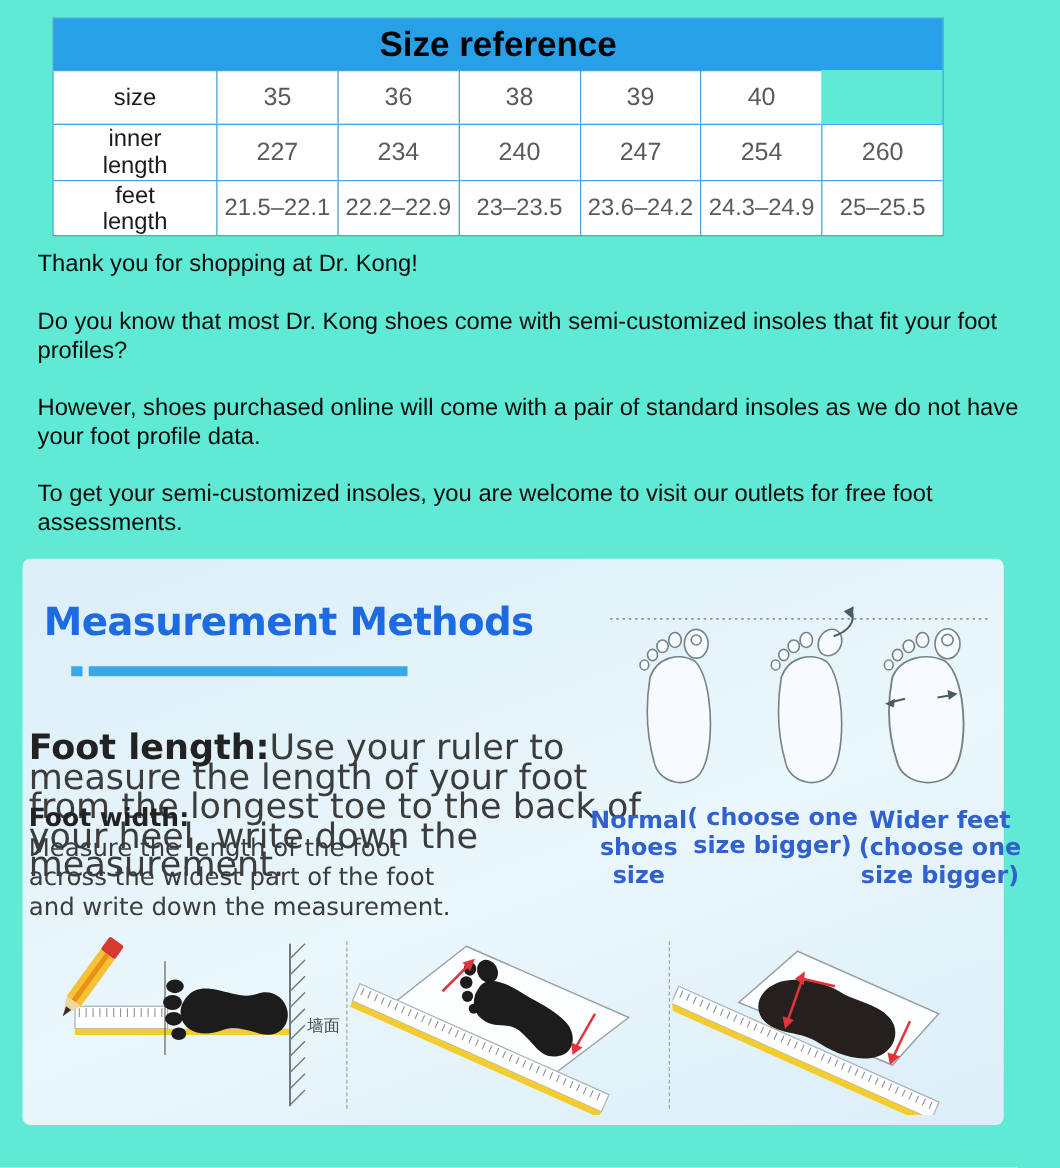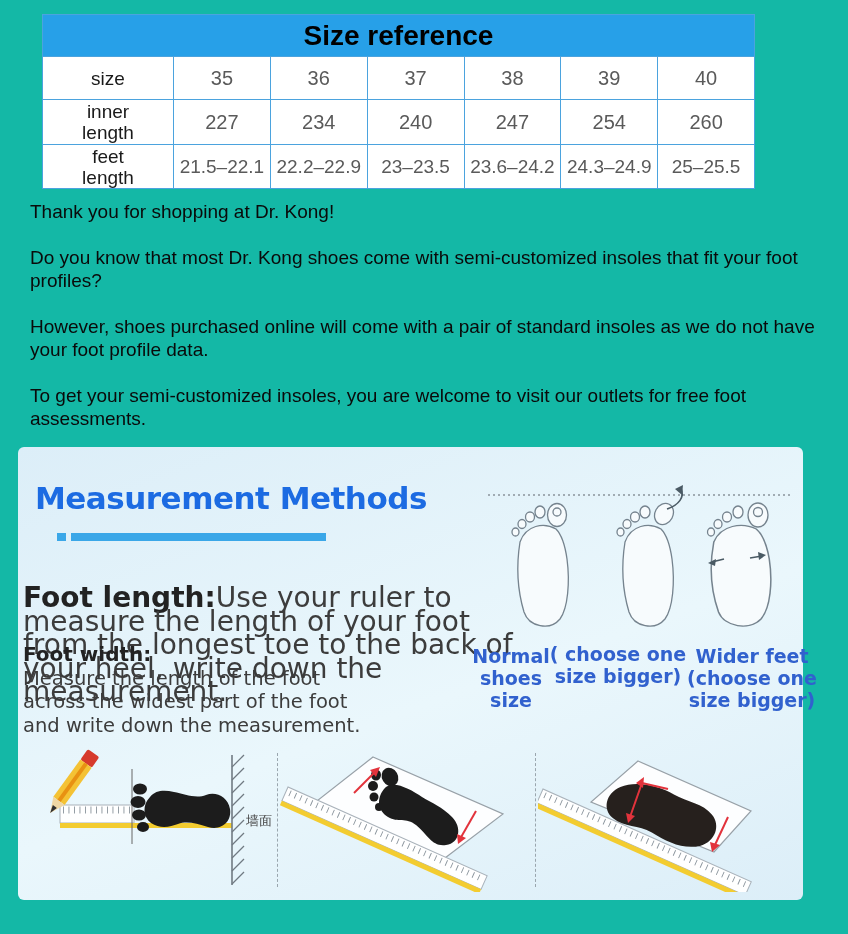--- a/index.html
+++ b/index.html
@@ -4,21 +4,21 @@
 <style>
   :root{
     --table_header_bg:#27A0E8; --table_border:#4BA3DE;
     --panel_bg_top:#DCEEF8; --panel_bg_bottom:#EAF7FC;
     --title_blue:#1C6BE2; --underline_blue:#3AA7E8; --label_blue:#3161CE;
     --footprint_black:#1C1C1C; --ruler_yellow:#F3CC30;
     --pencil_orange:#F4C234; --pencil_red:#D63A2C; --arrow_red:#E2333C;
     --sketch_stroke:#75838E;
   }
   html,body{margin:0;padding:0;background:#fff;}
-  .page{position:relative;width:848px;height:934px;background:#14b8a6;overflow:hidden;
+  .page{position:relative;width:848px;height:934px;background:#5eead4;overflow:hidden;
         font-family:"Liberation Sans",sans-serif;}
 
   
   .size-table{position:absolute;left:42px;top:14px;width:711px;border:1px solid var(--table_border);}
   .t-title{height:41px;background:var(--table_header_bg);color:#000;font-weight:bold;
            font-size:28px;display:flex;align-items:center;justify-content:center;
            font-family:"Liberation Sans",sans-serif;}
   .t-row{display:grid;grid-template-columns:130px repeat(6,1fr);}
   .t-cell{border-top:1px solid var(--table_border);border-left:1px solid var(--table_border);
           display:flex;flex-direction:column;align-items:center;justify-content:center;
@@ -71,23 +71,20 @@
         <span class="t-label">size</span>
         <span class="t-label"></span>
       </div>
       <div class="t-cell">
           <span class="t-val">35</span>
         </div>
       <div class="t-cell">
           <span class="t-val">36</span>
         </div>
       <div class="t-cell">
-          <span class="t-val">37</span>
-        </div>
-      <div class="t-cell">
           <span class="t-val">38</span>
         </div>
       <div class="t-cell">
           <span class="t-val">39</span>
         </div>
       <div class="t-cell">
           <span class="t-val">40</span>
         </div>
     </div>
     <div class="t-row r2">

